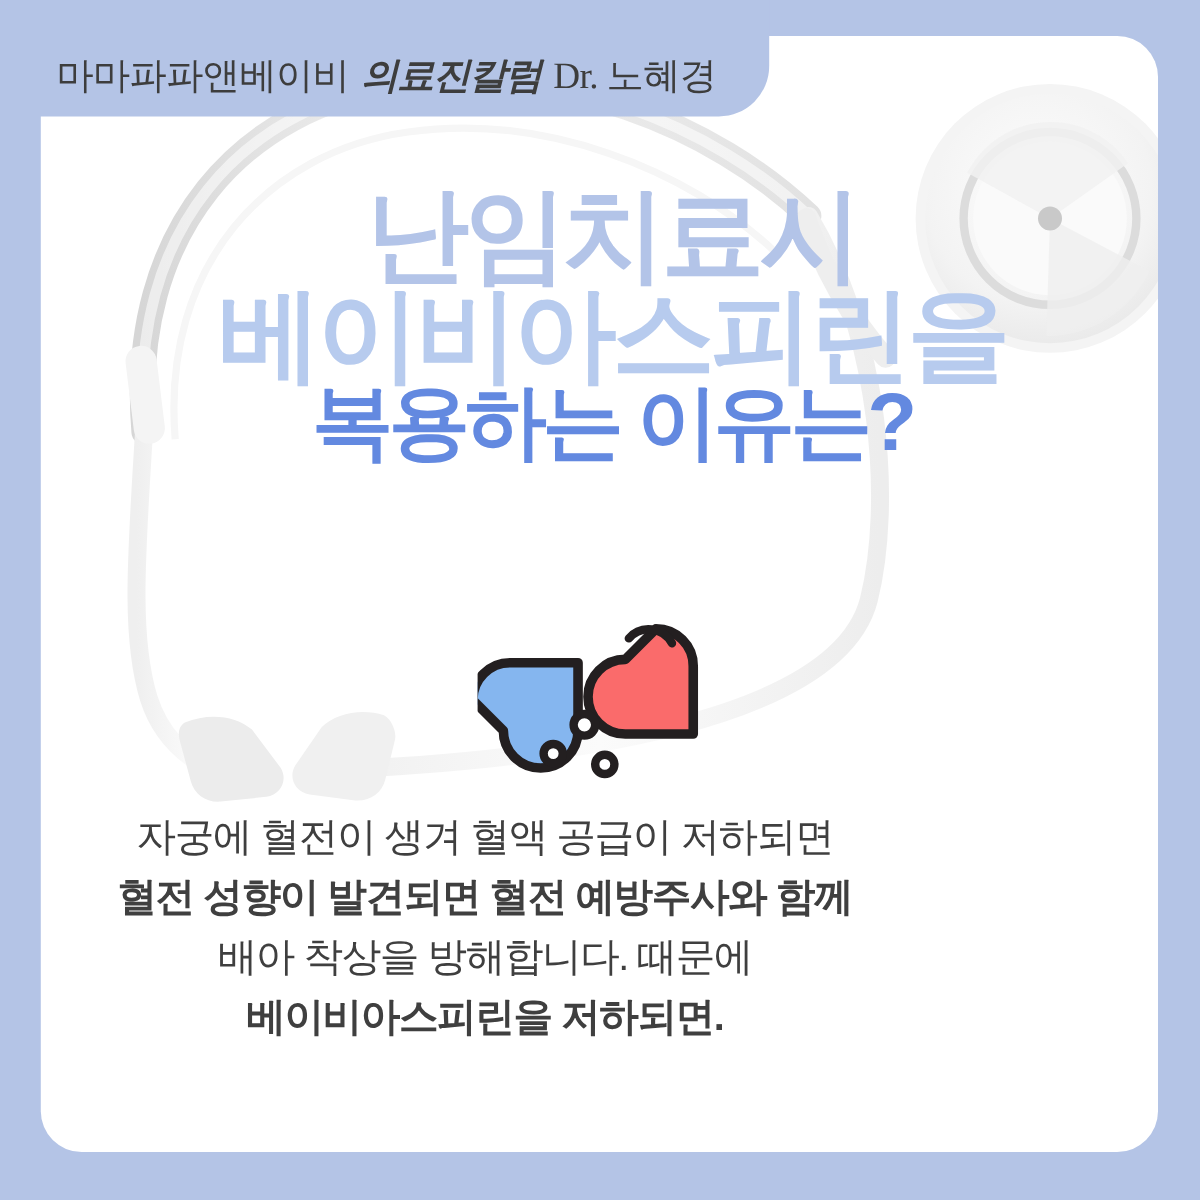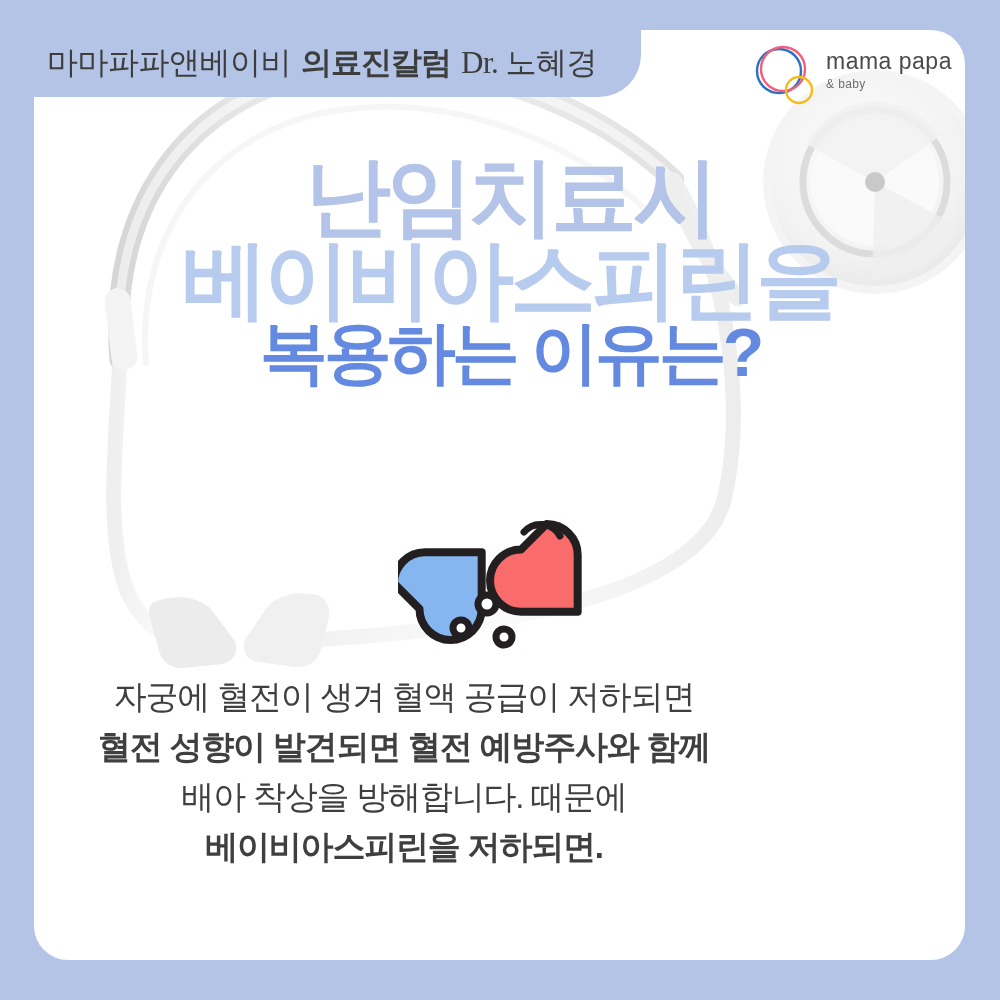--- a/index.html
+++ b/index.html
@@ -45,20 +45,21 @@
     font-size: 31px;
     letter-spacing: -0.5px;
     color: #3d3d3d;
     white-space: nowrap;
     font-family: "Liberation Serif", serif;
   }
   #header-title .strong {
     font-weight: bold;
     font-family: "Liberation Sans", sans-serif;
     letter-spacing: -1px;
+    font-style: italic;
   }
   #header-title .light {
     font-weight: normal;
   }
   
   #brand-logo {
     position: absolute;
     left: 752px;
     top: 44px;
     width: 200px;
@@ -202,31 +203,20 @@
       <path d="M 841 152 L 772 114 A 78 78 0 0 1 906 106 Z" fill="#f1f1f1" opacity="0.85"></path>
       <path d="M 841 152 L 924 196 A 94 94 0 0 1 838 250 Z" fill="#efefef" opacity="0.8"></path>
       <circle cx="841" cy="152" r="10" fill="#c9c9c9"></circle>
     </g>
   </svg>
 
   <div id="header-ribbon">
     <div id="header-title"><span class="light">마마파파앤베이비</span><span class="strong" style="margin: 0px 10px;">의료진칼럼</span><span class="light">Dr. 노혜경</span></div>
   </div>
 
-  <div id="brand-logo">
-    <svg class="logo-mark" viewBox="0 0 66 62" xmlns="http://www.w3.org/2000/svg">
-      <circle cx="27" cy="27" r="22" fill="none" stroke="#2f6fc0" stroke-width="2.4"></circle>
-      <circle cx="31" cy="25" r="22" fill="none" stroke="#f0607a" stroke-width="2.4"></circle>
-      <circle cx="47" cy="46" r="13" fill="none" stroke="#f6bc1c" stroke-width="2.4"></circle>
-    </svg>
-    <div class="logo-words">
-      <div id="brand-name">mama papa</div>
-      <div id="brand-sub">&amp; baby</div>
-    </div>
-  </div>
 
   <div id="headline">
     <div id="headline-line-1" class="hl-line">난임치료시</div>
     <div id="headline-line-2" class="hl-line">베이비아스피린을</div>
     <div id="headline-line-3" class="hl-line">복용하는 이유는?</div>
   </div>
 
   <svg id="capsule-illustration" viewBox="0 0 204 160" xmlns="http://www.w3.org/2000/svg">
 
     <path d="M 12 46 A 31 31 0 0 1 56 46 L 96 86 L 56 126 A 31 31 0 0 1 12 82 Z" transform="rotate(-45 54 86)" fill="#85b6ef" stroke="#231f20" stroke-width="8" stroke-linejoin="round"></path>

